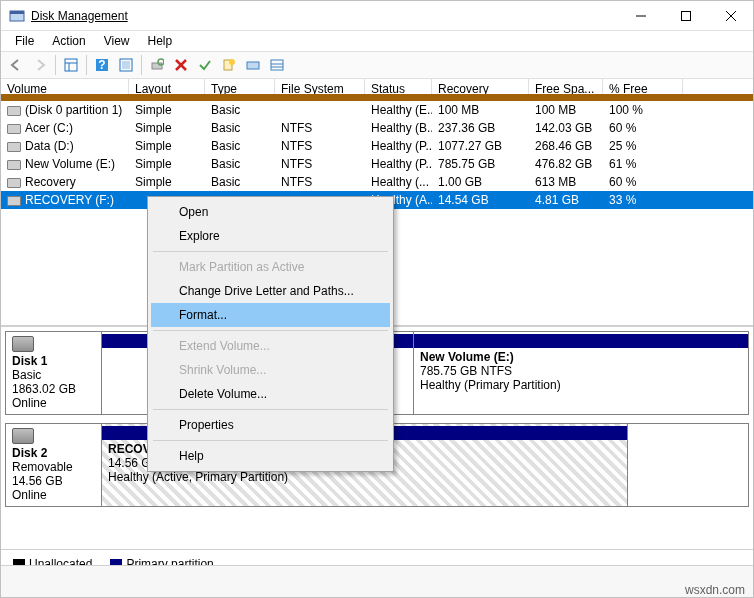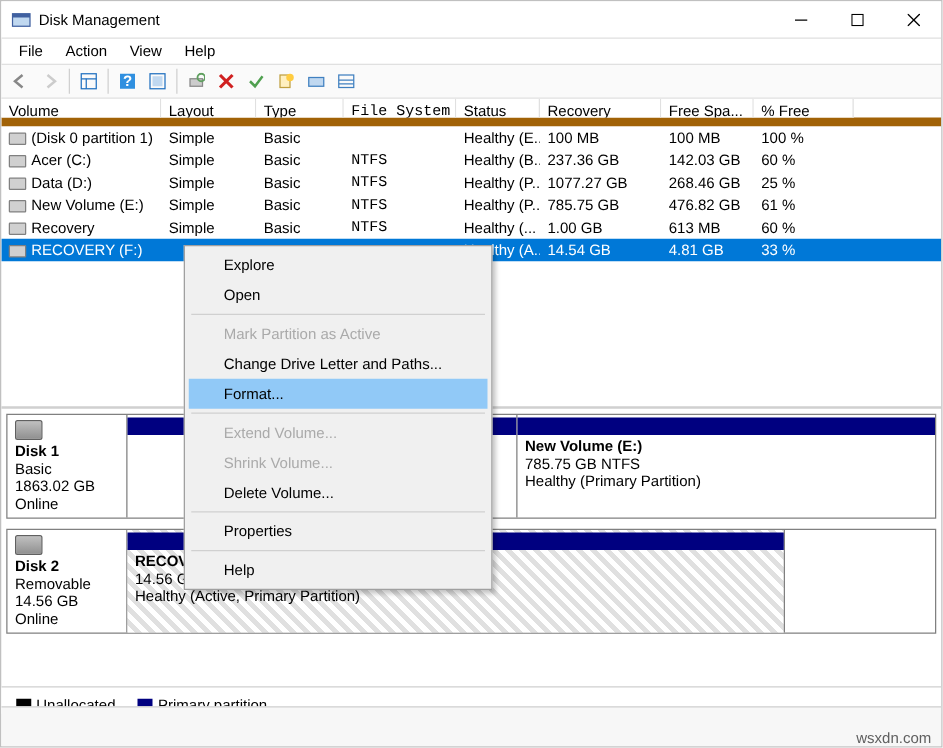--- a/index.html
+++ b/index.html
@@ -1,38 +1,38 @@
 <!DOCTYPE html>
 <html><head>
 <meta charset="utf-8">
 <style>
 * { box-sizing: border-box; margin: 0; padding: 0; font-family: "Segoe UI", Tahoma, sans-serif; font-size: 12px; }
 body { background: #fff; width: 754px; height: 598px; position: relative; overflow: hidden; border: 1px solid #c0c0c0; }
 .titlebar { height: 30px; display: flex; align-items: center; padding-left: 8px; background: #fff; border-bottom: 1px solid #e0e0e0; }
 .titlebar-icon { width: 16px; height: 16px; margin-right: 6px; }
-.titlebar-text { flex: 1; }
+.titlebar-text { flex: 1; text-decoration: underline; }
 .win-controls { display: flex; height: 100%; }
 .win-btn { width: 45px; display: flex; align-items: center; justify-content: center; }
 .win-btn svg { width: 10px; height: 10px; }
 .menubar { height: 20px; display: flex; align-items: center; padding-left: 6px; gap: 2px; }
 .menu-item { padding: 2px 8px; }
 .toolbar { height: 28px; display: flex; align-items: center; padding-left: 4px; border-top: 1px solid #e0e0e0; border-bottom: 1px solid #e0e0e0; gap: 2px; background: #fafafa; }
 .tool-btn { width: 22px; height: 22px; display: flex; align-items: center; justify-content: center; border: 1px solid transparent; }
 .tool-sep { width: 1px; height: 20px; background: #d0d0d0; margin: 0 2px; }
 .volumes-pane { position: relative; height: 248px; overflow: hidden; border-bottom: 2px solid #d0d0d0; }
 .vol-header { display: flex; height: 22px; background: #fff; border-bottom: 7px solid #a16207; }
 .vol-header div { border-right: 1px solid #e0e0e0; padding: 3px 6px; font-weight: normal; background: #fff; white-space: nowrap; overflow: hidden; }
 .vol-row { display: flex; height: 18px; align-items: center; }
 .vol-row div { padding: 1px 6px; white-space: nowrap; overflow: hidden; }
 .vol-row.selected { background: #0078d7; color: #fff; }
 .drive-icon { display: inline-block; width: 14px; height: 10px; background: #d0d0d0; border: 1px solid #808080; border-radius: 1px; margin-right: 4px; vertical-align: middle; }
 .c-vol { width: 128px; }
 .c-lay { width: 76px; }
 .c-typ { width: 70px; }
-.c-fs  { width: 90px; font-family: Liberation Mono, monospace; }
+.c-fs  { width: 90px; }
 .c-sta { width: 67px; }
 .c-cap { width: 97px; }
 .c-fre { width: 74px; }
 .c-pct { width: 80px; }
 .disks-pane { height: 210px; overflow-y: auto; padding: 4px; }
 .disk-row { display: flex; border: 1px solid #808080; margin-bottom: 8px; background: #fff; }
 .disk-info { width: 96px; border-right: 1px solid #808080; padding: 4px 6px; line-height: 14px; }
 .disk-info b { font-weight: bold; }
 .disk-icon { width: 22px; height: 16px; background: linear-gradient(#c0c0c0,#909090); border: 1px solid #606060; border-radius: 2px; margin-bottom: 2px; }
 .partitions { flex: 1; display: flex; }
@@ -254,22 +254,22 @@
 <div class="legend">
   <span><span class="legend-sw" style="background:#000"></span><span>Unallocated</span></span>
   <span><span class="legend-sw" style="background:#000080"></span><span>Primary partition</span></span>
 </div>
 
 <div class="statusbar">
   <span>wsxdn.com</span>
 </div>
 
 <div class="context-menu">
+  <div class="ctx-item">Open</div>
   <div class="ctx-item">Explore</div>
-  <div class="ctx-item">Open</div>
   <div class="ctx-sep"></div>
   <div class="ctx-item disabled">Mark Partition as Active</div>
   <div class="ctx-item">Change Drive Letter and Paths...</div>
   <div class="ctx-item highlight">Format...</div>
   <div class="ctx-sep"></div>
   <div class="ctx-item disabled">Extend Volume...</div>
   <div class="ctx-item disabled">Shrink Volume...</div>
   <div class="ctx-item">Delete Volume...</div>
   <div class="ctx-sep"></div>
   <div class="ctx-item">Properties</div>

